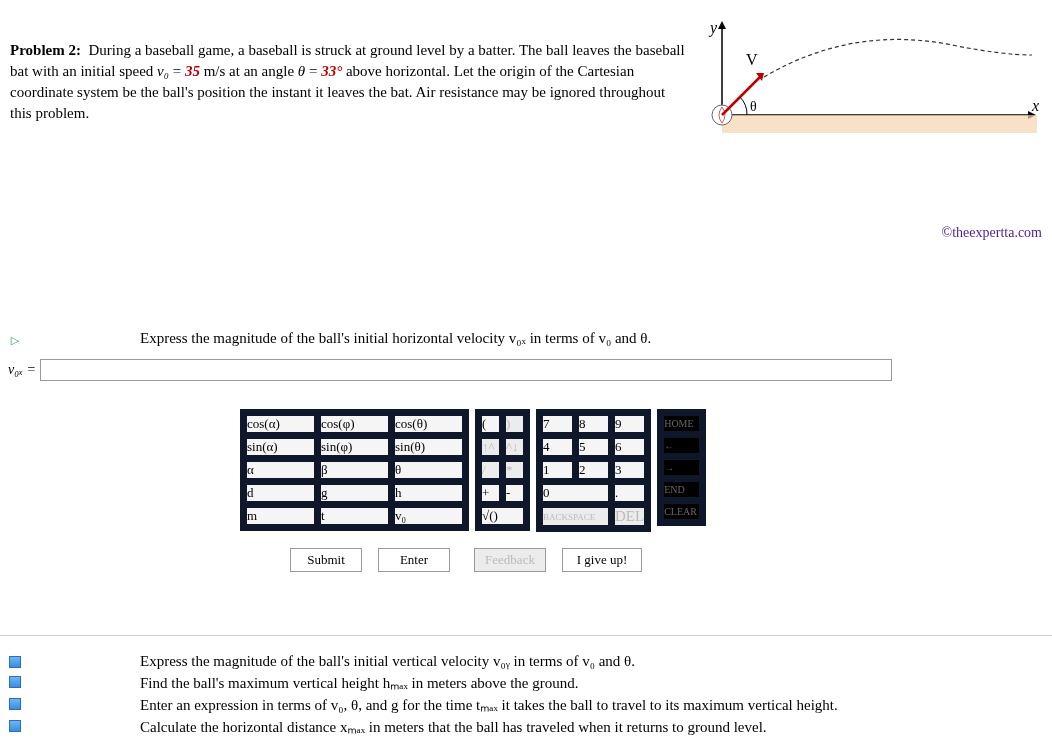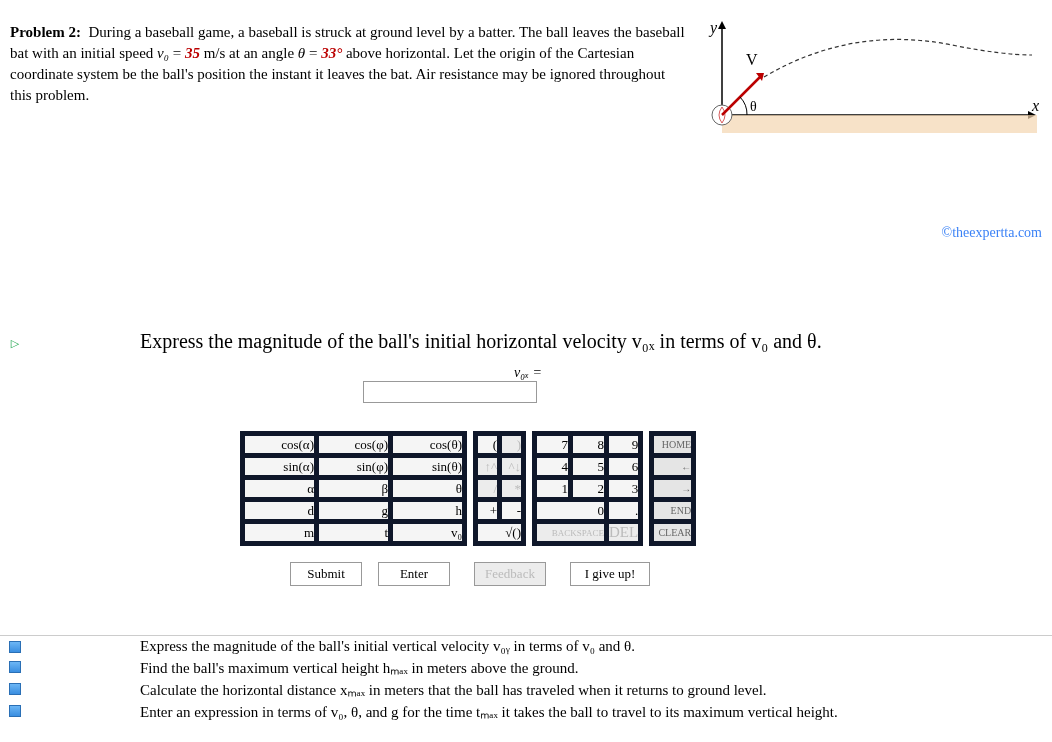--- a/index.html
+++ b/index.html
@@ -9,122 +9,122 @@
     font-family: "Times New Roman", serif;
     font-size: 15px;
     color: #000;
     background: #fff;
     width: 1052px;
     height: 742px;
     overflow: hidden;
     position: relative;
   }
   .problem-text {
-    padding: 22px 10px 0 10px;
+    padding: 6px 10px 0 10px;
     line-height: 1.4;
     width: 700px;
+    margin-top: 34px;
   }
   .problem-title { font-weight: bold; display: inline; }
   .red { color: #b00; font-style: italic; font-weight: bold; }
   .diagram {
     position: absolute;
     top: 15px;
     right: 10px;
     width: 340px;
     height: 130px;
   }
   .copyright {
     position: absolute;
     top: 225px;
     right: 10px;
     font-family: serif;
     font-size: 14px;
-    color: #3b82f6;
+    color: #4c1d95;
   }
 
   .answer-section {
     position: absolute;
     top: 330px;
     left: 0;
     width: 1052px;
   }
   .prompt-row {
     display: flex;
     align-items: center;
     padding-bottom: 8px;
   }
   .flag-col { width: 30px; display: flex; justify-content: center; padding-top:3px; }
   .flag-icon { color: #1aa34a; font-size: 11px; }
-  .prompt-text { padding-left: 110px; font-size: 20px; }
+  .prompt-text { padding-left: 110px; font-size: 15px; }
 
   .input-row {
     display: flex;
     align-items: center;
     padding: 4px 0 8px 8px;
-    flex-direction: column;
   }
   .var-label { font-style: italic; font-size: 14px; margin-right: 4px; }
   .answer-input {
     flex: 1;
     margin-right: 160px;
     height: 22px;
     border: 1px solid #999;
     padding: 2px 4px;
     font-family: serif;
   }
 
   .keypad {
     margin-left: 240px;
     margin-top: 20px;
     display: flex;
     gap: 6px;
   }
   .key-group table { border-collapse: collapse; }
   .key-group td {
-    border: 5px solid #0f172a;
+    border: 7px solid #0f172a;
     background: #f5f5f5;
-    text-align: right;
+    text-align: left;
     font-size: 13px;
     padding: 0;
     height: 22px;
     cursor: pointer;
   }
   .fn td { width: 74px; }
   .sym td { width: 24px; }
   .num td { width: 24px; }
-  .nav td { width: 42px; font-size: 10px; color: #666; background:#e5e5e5;}
+  .nav td { width: 42px; font-size: 10px; color: #666; background:#000000;}
   .disabled { background:#ececec !important; color:#bbb !important; cursor:default;}
   .backspace { font-size:9px !important; width:72px !important;margin-left:40px;}
 
   .action-row {
     margin-left: 290px;
     margin-top: 16px;
     display: flex;
     gap: 16px;
   }
   .action-btn {
     border: 1px solid #999;
     background: #fff;
     font-family: serif;
     font-size: 13px;
     padding: 3px 10px;
     width: 72px;
     text-align: center;
     cursor: pointer;
   }
   .action-btn.disabled { background:#eee; color:#aaa; cursor:default;margin-left:8px;}
-  .action-btn.wide { width: 80px; margin-left: 8px; }
+  .action-btn.wide { width: 80px; }
 
   .sub-prompts {
     position: absolute;
     top: 635px;
     left: 0;
     border-top: 1px solid #ccc;
     width: 1052px;
-    padding-top: 1px;
+    padding-top: 16px;
   }
   .sub-row { display: flex; align-items: center; padding: 1px 0; }
   .sub-row .icon-cell { width: 30px; display:flex; justify-content:center;}
   .box-icon {
     width: 12px; height: 12px;
     display: block;
     background: linear-gradient(180deg,#6cb6f5,#3a8ee0);
     border: 1px solid #2a6fb5;
   }
   .sub-row .text-cell { padding-left: 110px; font-size:15px; }
@@ -299,21 +299,21 @@
   <div class="sub-row">
     <div class="icon-cell">
         <span class="box-icon"></span>
       </div>
     <div class="text-cell">Find the ball's maximum vertical height hₘₐₓ in meters above the ground.</div>
   </div>
   <div class="sub-row">
     <div class="icon-cell">
         <span class="box-icon"></span>
       </div>
-    <div class="text-cell">Calculate the horizontal distance xₘₐₓ in meters that the ball has traveled when it returns to ground level.</div>
+    <div class="text-cell">Enter an expression in terms of v₀, θ, and g for the time tₘₐₓ it takes the ball to travel to its maximum vertical height.</div>
   </div>
   <div class="sub-row">
     <div class="icon-cell">
         <span class="box-icon"></span>
       </div>
-    <div class="text-cell">Enter an expression in terms of v₀, θ, and g for the time tₘₐₓ it takes the ball to travel to its maximum vertical height.</div>
+    <div class="text-cell">Calculate the horizontal distance xₘₐₓ in meters that the ball has traveled when it returns to ground level.</div>
   </div>
 </div>
 
 </body></html>

